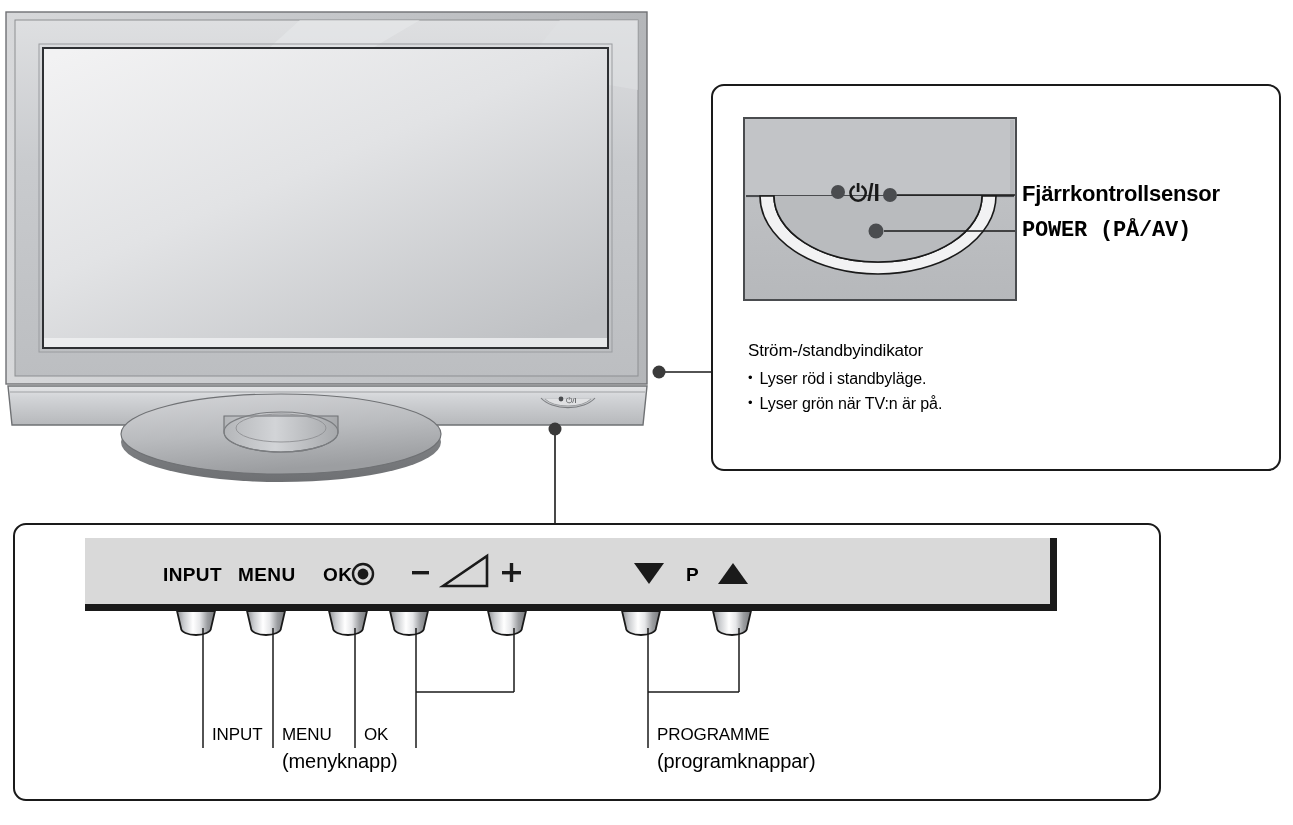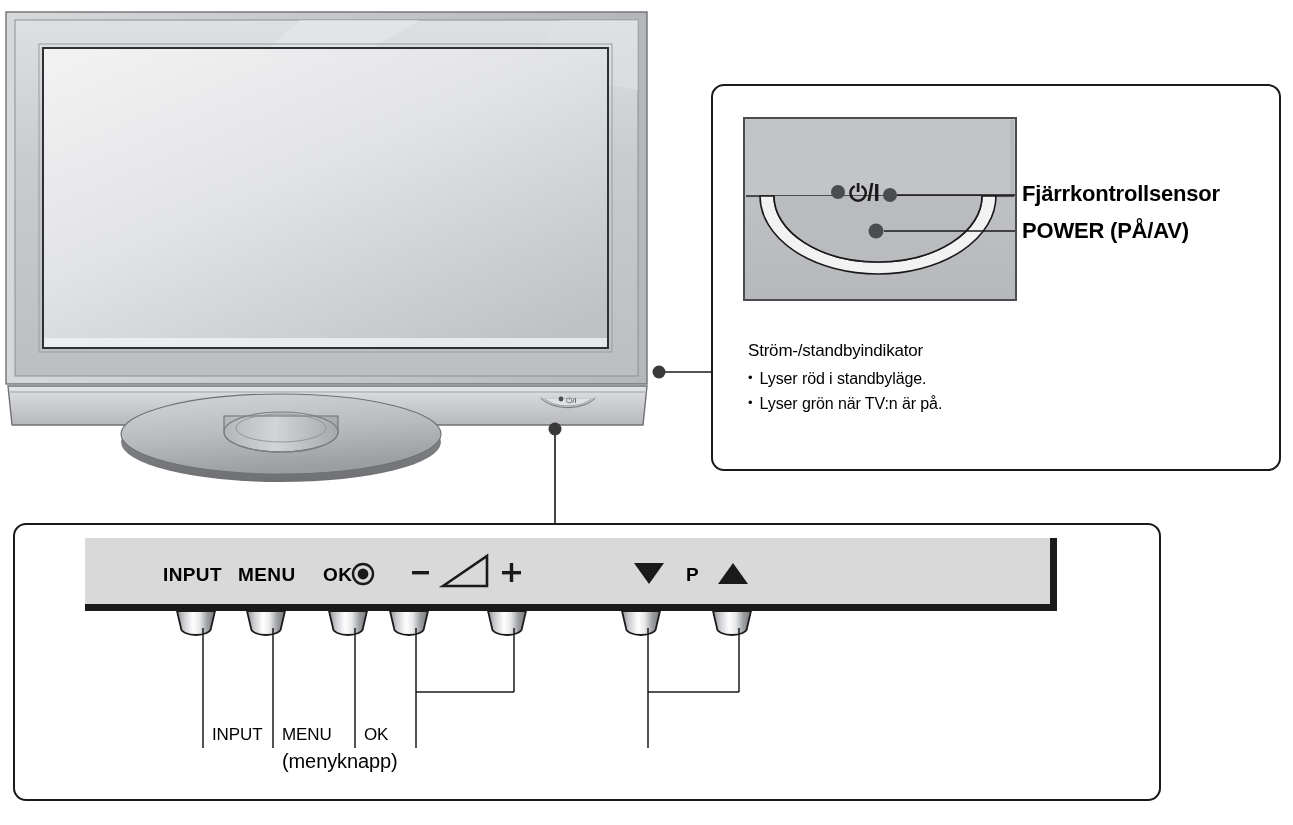--- a/index.html
+++ b/index.html
@@ -233,21 +233,21 @@
       </g>
 
       <g>
         <path d="M718,584 L748,584 L733,563 Z" fill="#1a1a1a"></path>
       </g>
     </g>
   </svg>
 
   <div class="abs lbl-callout" style="left:1022px;top:181px;">Fjärrkontrollsensor</div>
 
-  <div class="abs lbl-callout" style="left:1022px;top:218px;">POWER (PÅ/AV)</div>
+  <div class="abs lbl-callout" style="left:1022px;top:218px;font-family:Liberation Mono, monospace;">POWER (PÅ/AV)</div>
 
   <div class="abs" style="left:748px;top:341px;">
     <div class="lbl-heading">Ström-/standbyindikator</div>
 
     <div class="bullet-row" style="margin-top:9px;">
       <span class="bullet-dot">•</span>
       <span class="lbl-bullet">Lyser röd i standbyläge.</span>
     </div>
 
     <div class="bullet-row" style="margin-top:7px;">
@@ -273,14 +273,18 @@
   <div class="leg-block" style="left:282px;top:723px;">
     <div class="leg-main">MENU</div>
     <div class="leg-sub">(menyknapp)</div>
   </div>
 
   <div class="leg-block" style="left:364px;top:723px;">
     <div class="leg-main">OK</div>
   </div>
 
 
+  <div class="leg-block" style="left:657px;top:723px;">
+    <div class="leg-main">PROGRAMME</div>
+    <div class="leg-sub">(programknappar)</div>
+  </div>
 
 </div>
 
 </body></html>

